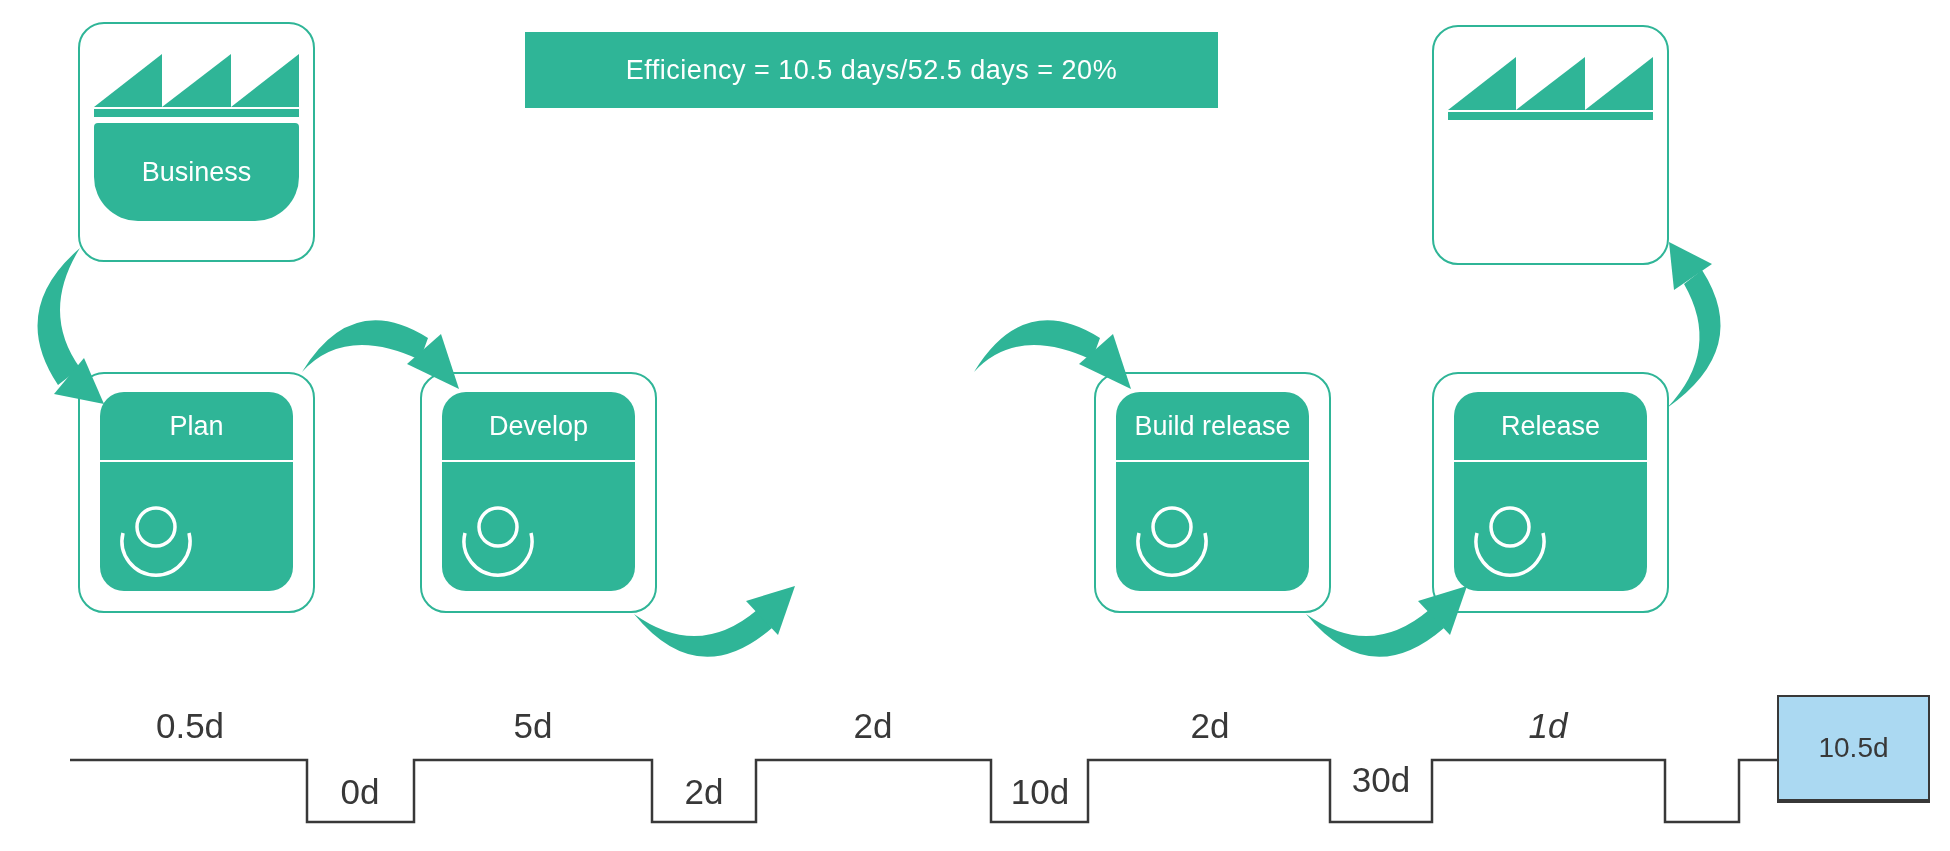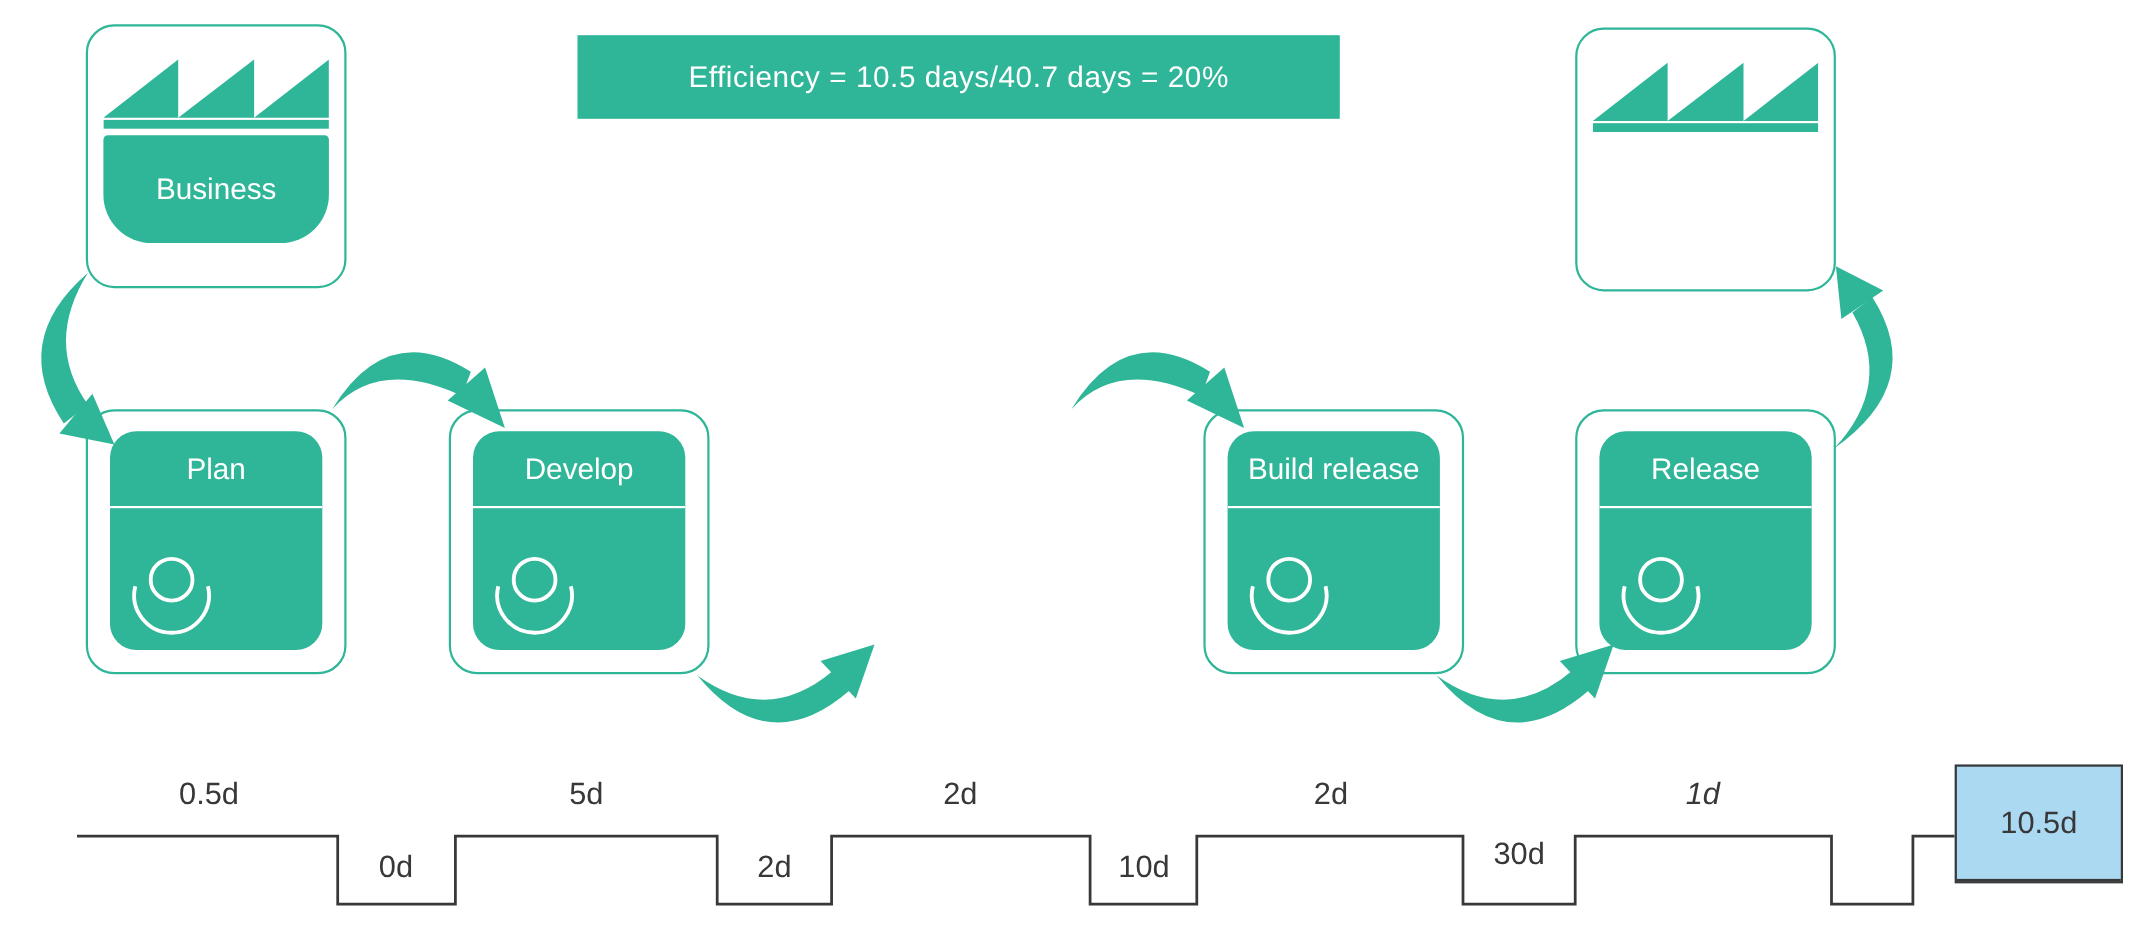--- a/index.html
+++ b/index.html
@@ -37,41 +37,41 @@
   .process .title{
     height:68px;display:flex;align-items:center;justify-content:center;
     color:#fff;font-size:27px;border-radius:31px;
   }
   .process .divider{height:2px;background:#fff;}
   .process .bottom{position:absolute;left:0;right:0;bottom:0;top:70px;}
   .process .operator{position:absolute;left:16px;bottom:10px;}
   
   .t-label{
     position:absolute;transform:translateX(-50%);
-    color:var(--line);font-size:28px;white-space:nowrap;
+    color:var(--line);font-size:35px;white-space:nowrap;
   }
   .totals-box{
     position:absolute;left:1777px;top:695px;width:153px;height:108px;
     background:var(--blue_fill);border:2px solid var(--line);box-sizing:border-box;
     display:flex;flex-direction:row;
   }
   .totals-box .cell{
     flex:1;display:flex;align-items:center;justify-content:center;
     color:var(--line);font-size:28px;
   }
   .totals-box .cell.top{border-bottom:2px solid var(--line);}
   svg.overlay{position:absolute;left:0;top:0;}
 </style>
 </head>
 <body>
 
 <div id="canvas">
 
   <div class="banner">
-    <span>Efficiency = 10.5 days/40.7 days = 20%</span>
+    <span>Efficiency = 10.5 days/52.5 days = 20%</span>
   </div>
 
   <div class="entity" style="left:78px;top:22px;">
     <svg class="roof" width="205" height="66" viewBox="0 0 205 66">
       <polygon points="0,55 68,55 68,2" style="fill:var(--teal)"></polygon>
       <polygon points="68,55 137,55 137,2" style="fill:var(--teal)"></polygon>
       <polygon points="137,55 205,55 205,2" style="fill:var(--teal)"></polygon>
       <rect x="0" y="57" width="205" height="8" style="fill:var(--teal)"></rect>
     </svg>
     <div class="body">
@@ -94,21 +94,21 @@
       <div class="divider"></div>
       <div class="bottom">
         <svg class="operator" width="80" height="80" viewBox="0 0 80 80">
           <circle cx="40" cy="26" r="19" fill="none" stroke="#fff" stroke-width="3.5"></circle>
           <path d="M7,32 A34,34 0 1 0 73,32" fill="none" stroke="#fff" stroke-width="3.5"></path>
         </svg>
       </div>
     </div>
   </div>
 
-  <div class="process" style="left:408px;">
+  <div class="process" style="left:420px;">
     <div class="inner">
       <div class="title">Develop</div>
       <div class="divider"></div>
       <div class="bottom">
         <svg class="operator" width="80" height="80" viewBox="0 0 80 80">
           <circle cx="40" cy="26" r="19" fill="none" stroke="#fff" stroke-width="3.5"></circle>
           <path d="M7,32 A34,34 0 1 0 73,32" fill="none" stroke="#fff" stroke-width="3.5"></path>
         </svg>
       </div>
     </div>

